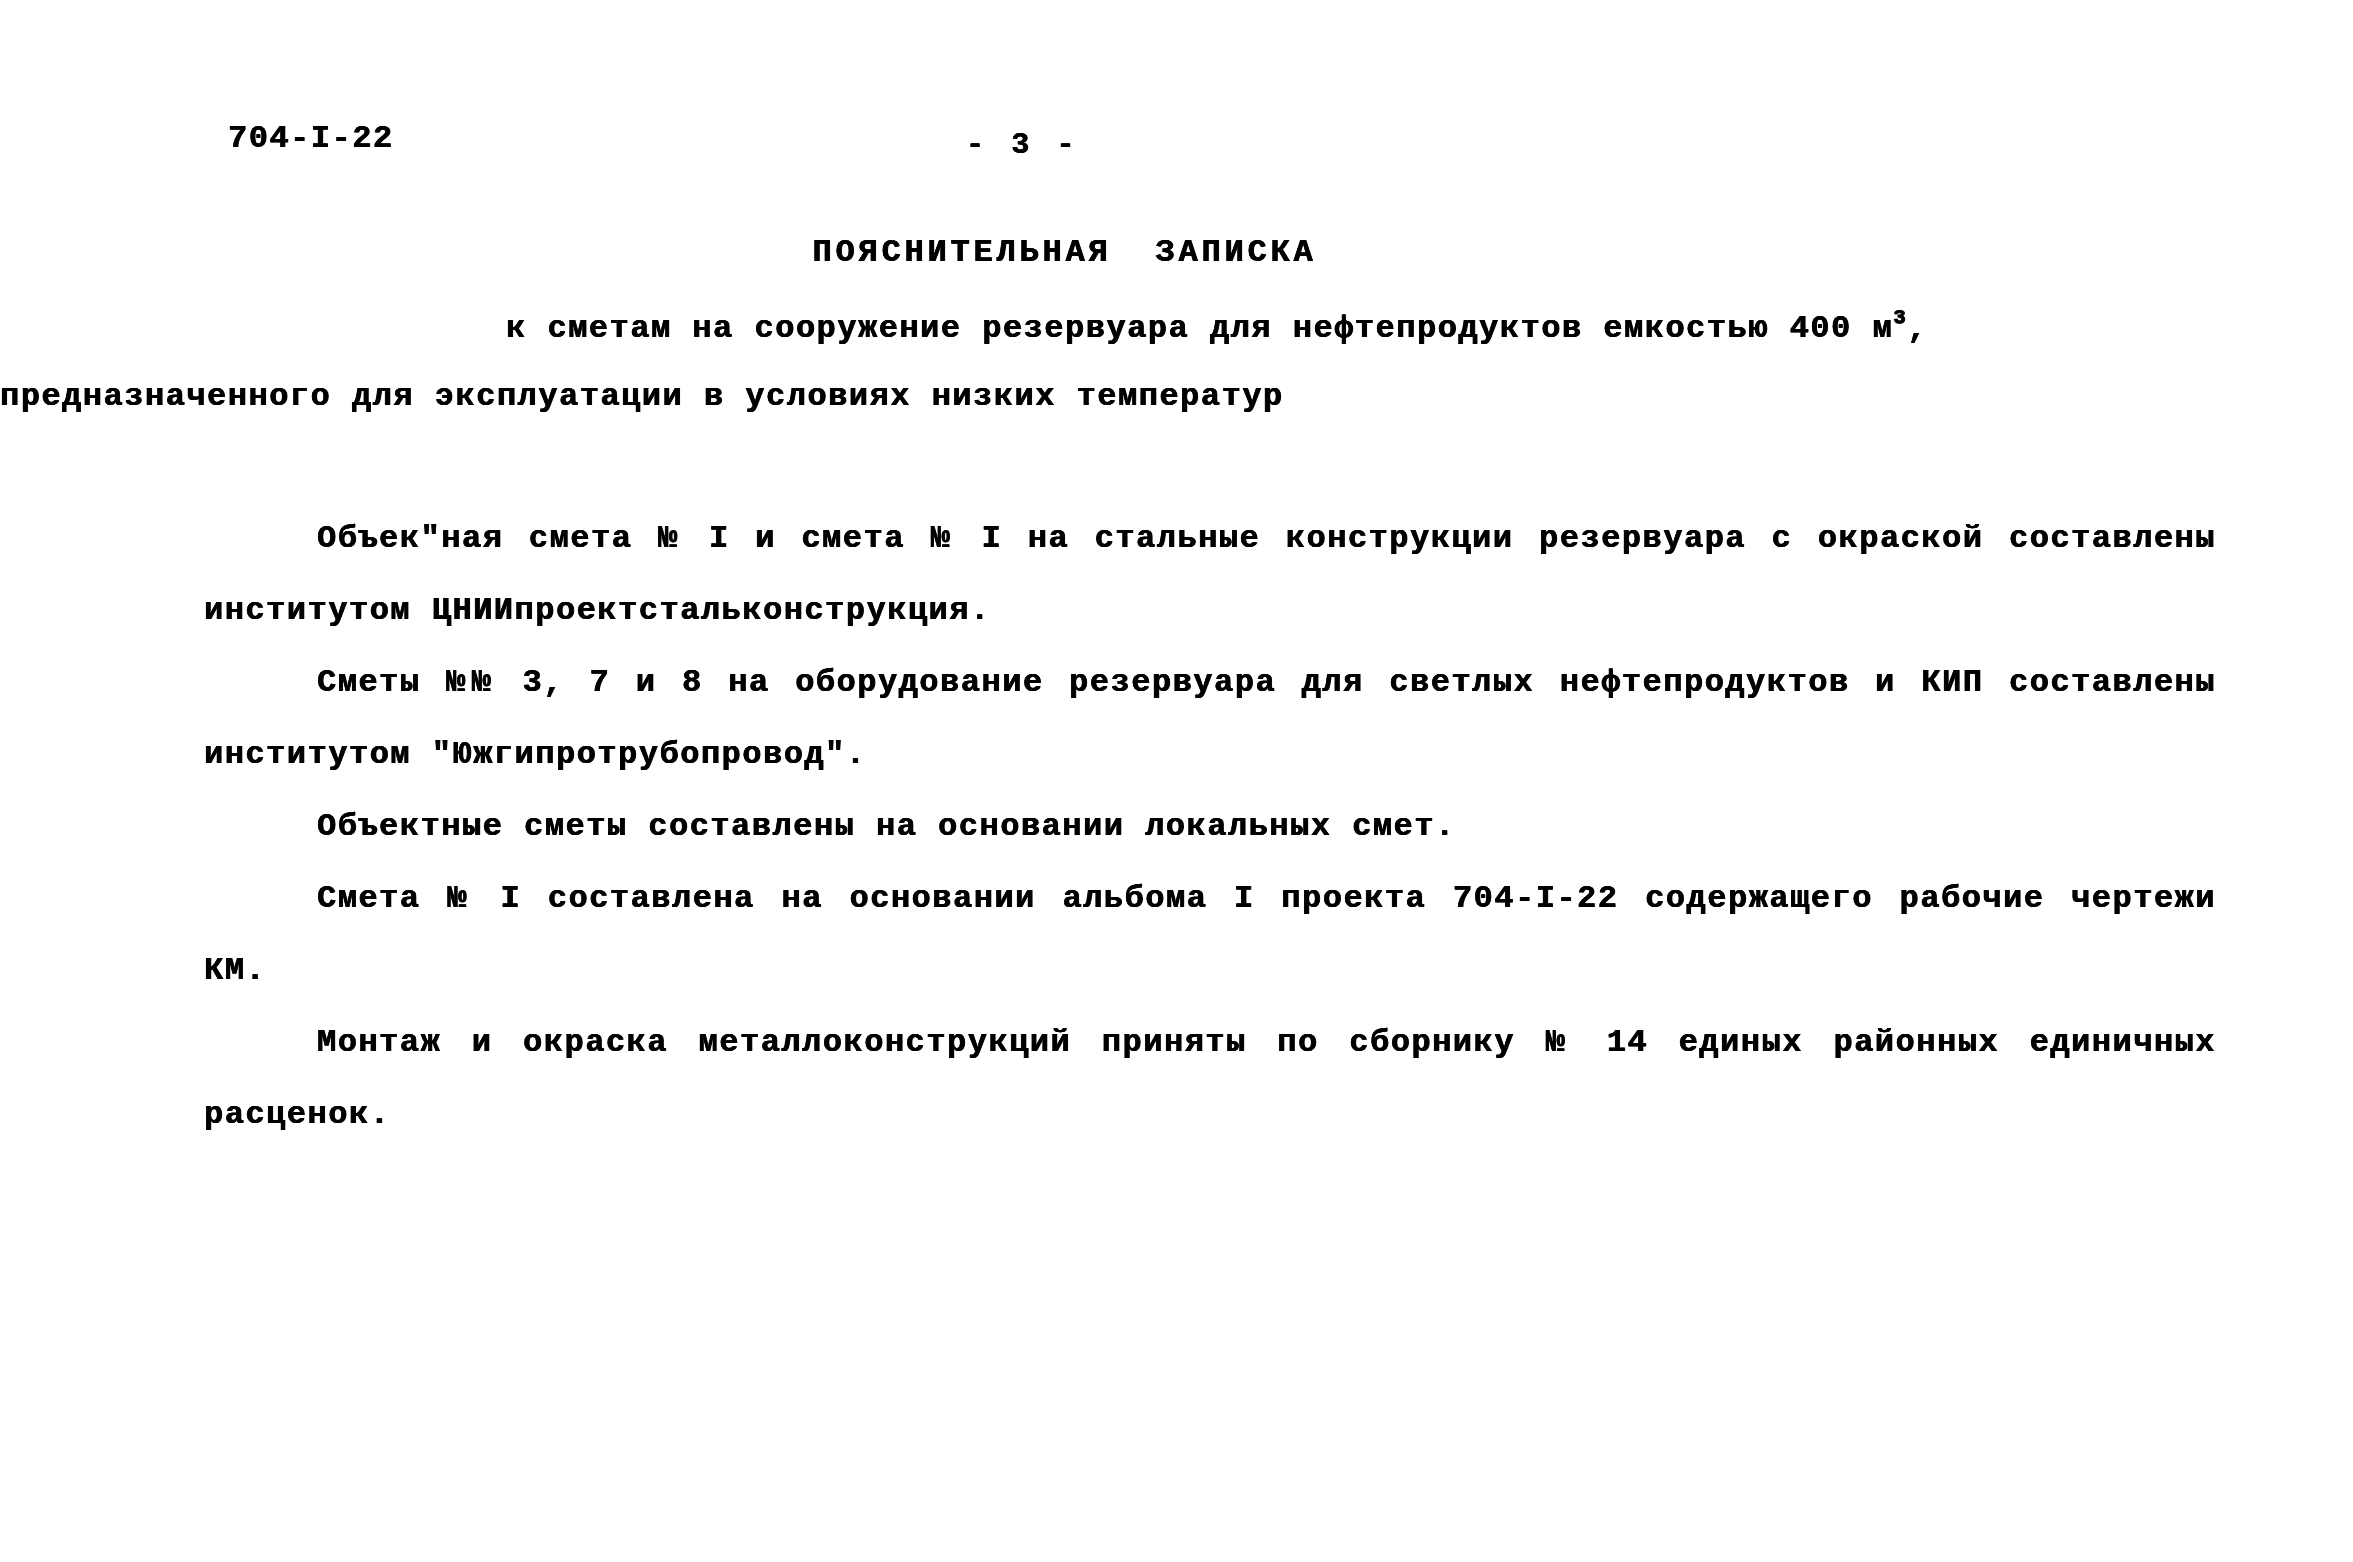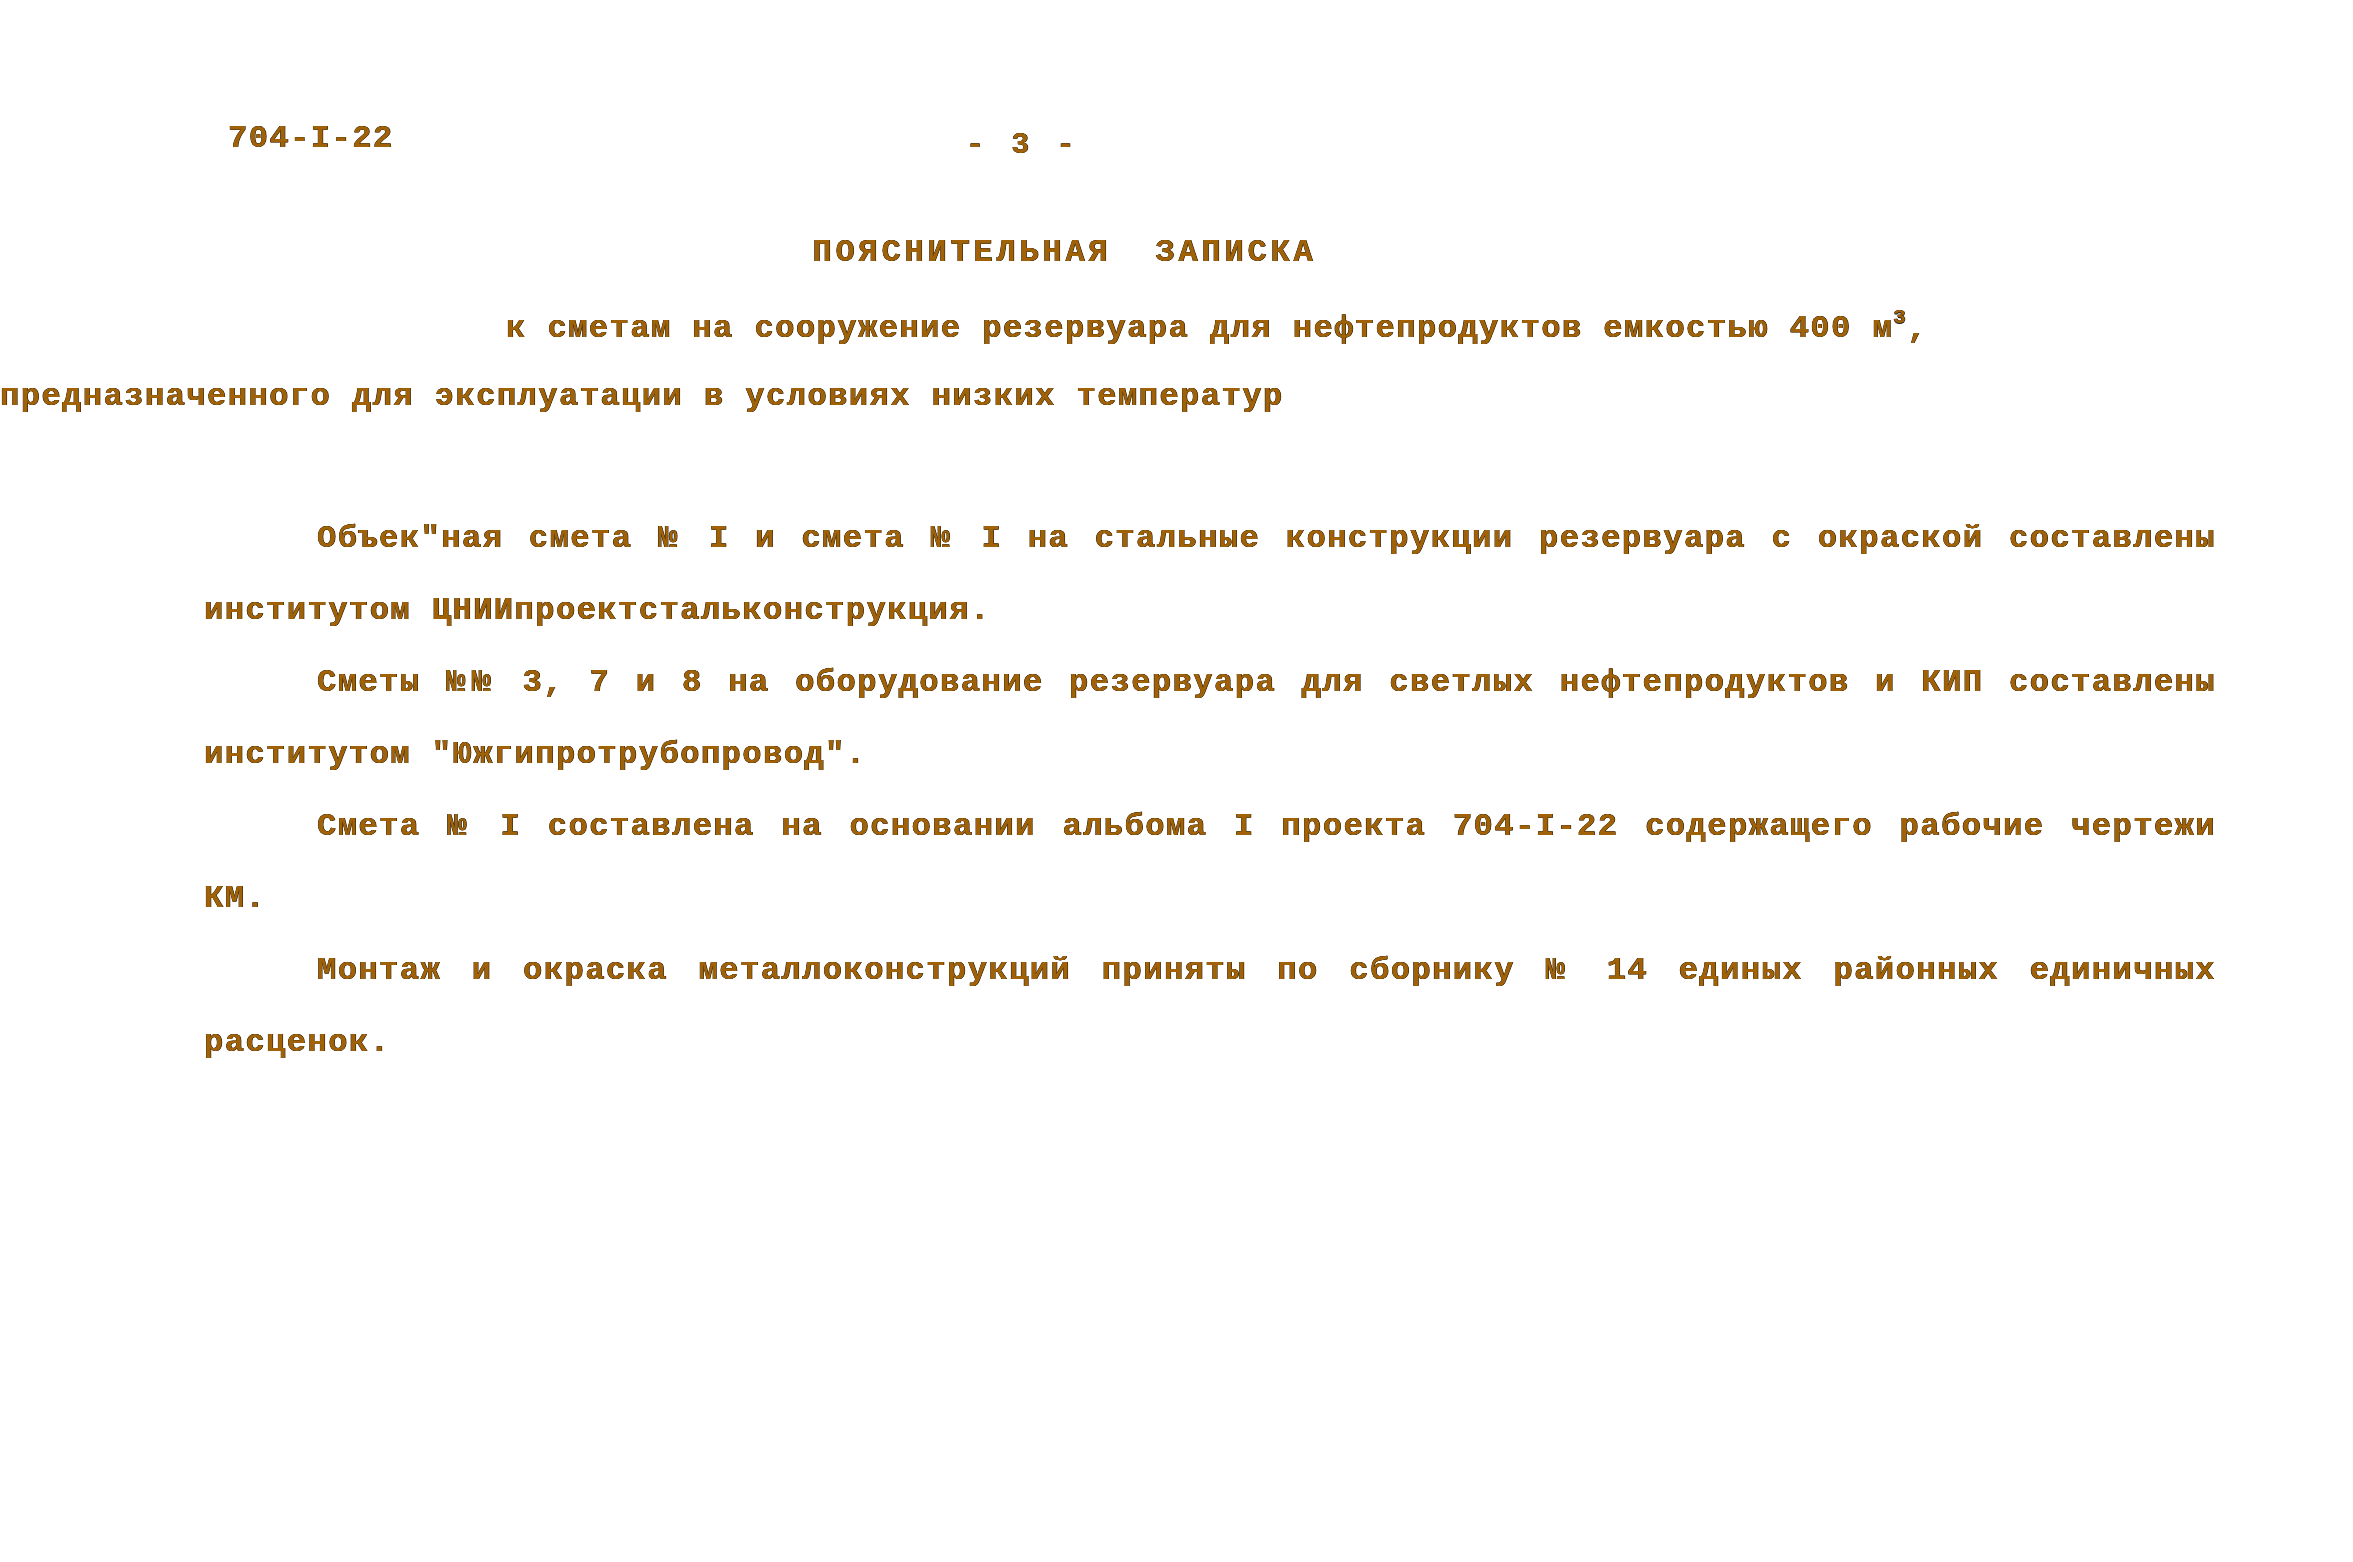--- a/index.html
+++ b/index.html
@@ -10,21 +10,21 @@
   body {
     width: 2354px;
     height: 1563px;
     position: relative;
     overflow: hidden;
     font-family: "Liberation Mono", "DejaVu Sans Mono", monospace;
     color: #0d0d0d;
   }
   .typewriter {
     font-weight: bold;
-    color: #a16207;
+    color: #000000;
     text-shadow: 0.5px 0 0 #111, -0.3px 0 0 #222, 0 0.3px 0 #1a1a1a;
     -webkit-font-smoothing: none;
   }
   .doc-number {
     position: absolute;
     left: 228px;
     top: 120px;
     font-size: 32px;
     letter-spacing: 1.5px;
     white-space: nowrap;
@@ -97,16 +97,17 @@
 
 <div class="typewriter doc-title">ПОЯСНИТЕЛЬНАЯ ЗАПИСКА</div>
 
 <div class="typewriter subtitle-1"><span>к сметам на сооружение резервуара для нефтепродуктов емкостью  400 м</span><sup>3</sup><span>,</span></div>
 
 <div class="typewriter subtitle-2">предназначенного для эксплуатации в условиях низких температур</div>
 
 <div class="typewriter body-text">
   <p>Объек"ная смета № I и смета № I на стальные конструкции резервуара с окраской составлены институтом ЦНИИпроектстальконструкция.</p>
   <p>Сметы №№ 3, 7 и 8 на оборудование резервуара для светлых нефтепродуктов и КИП составлены институтом "Южгипротрубопровод".</p>
+  <p>Объектные сметы составлены на основании локальных смет.</p>
   <p>Смета № I составлена на основании альбома I проекта 704-I-22 содержащего рабочие чертежи КМ.</p>
   <p>Монтаж и окраска металлоконструкций приняты по сборнику № 14 единых районных единичных расценок.</p>
 </div>
 
 
 </body></html>

